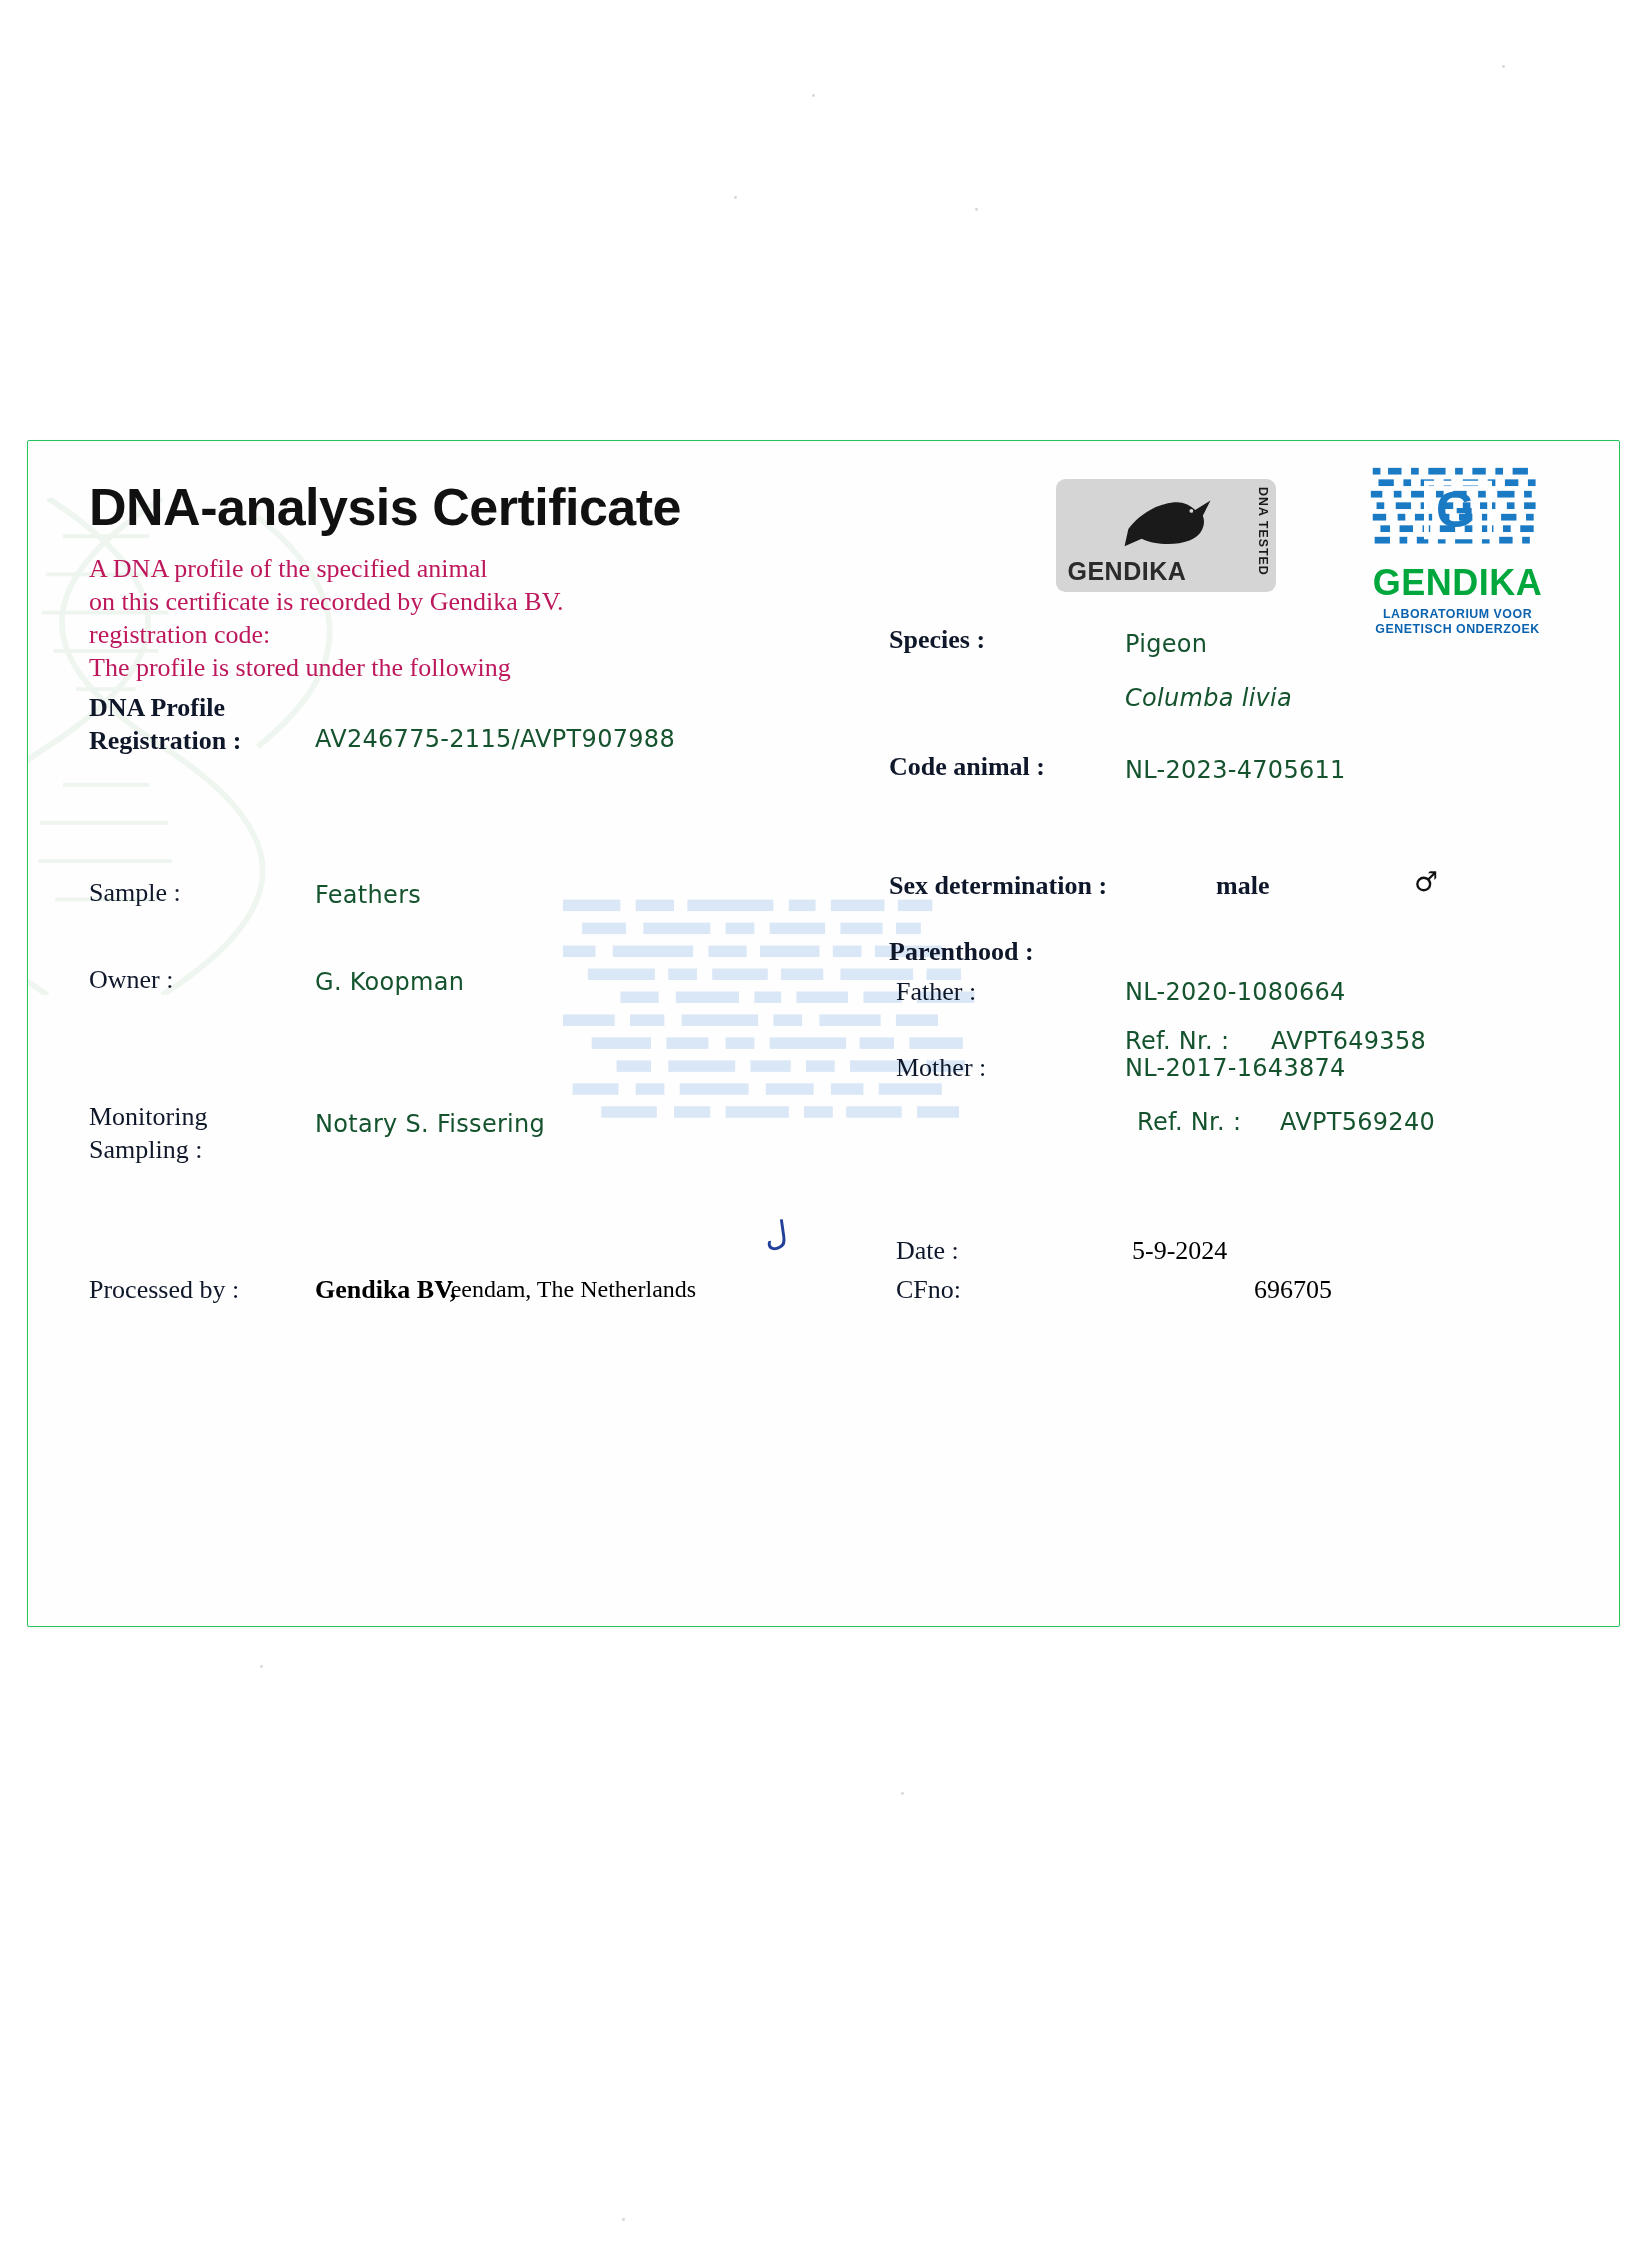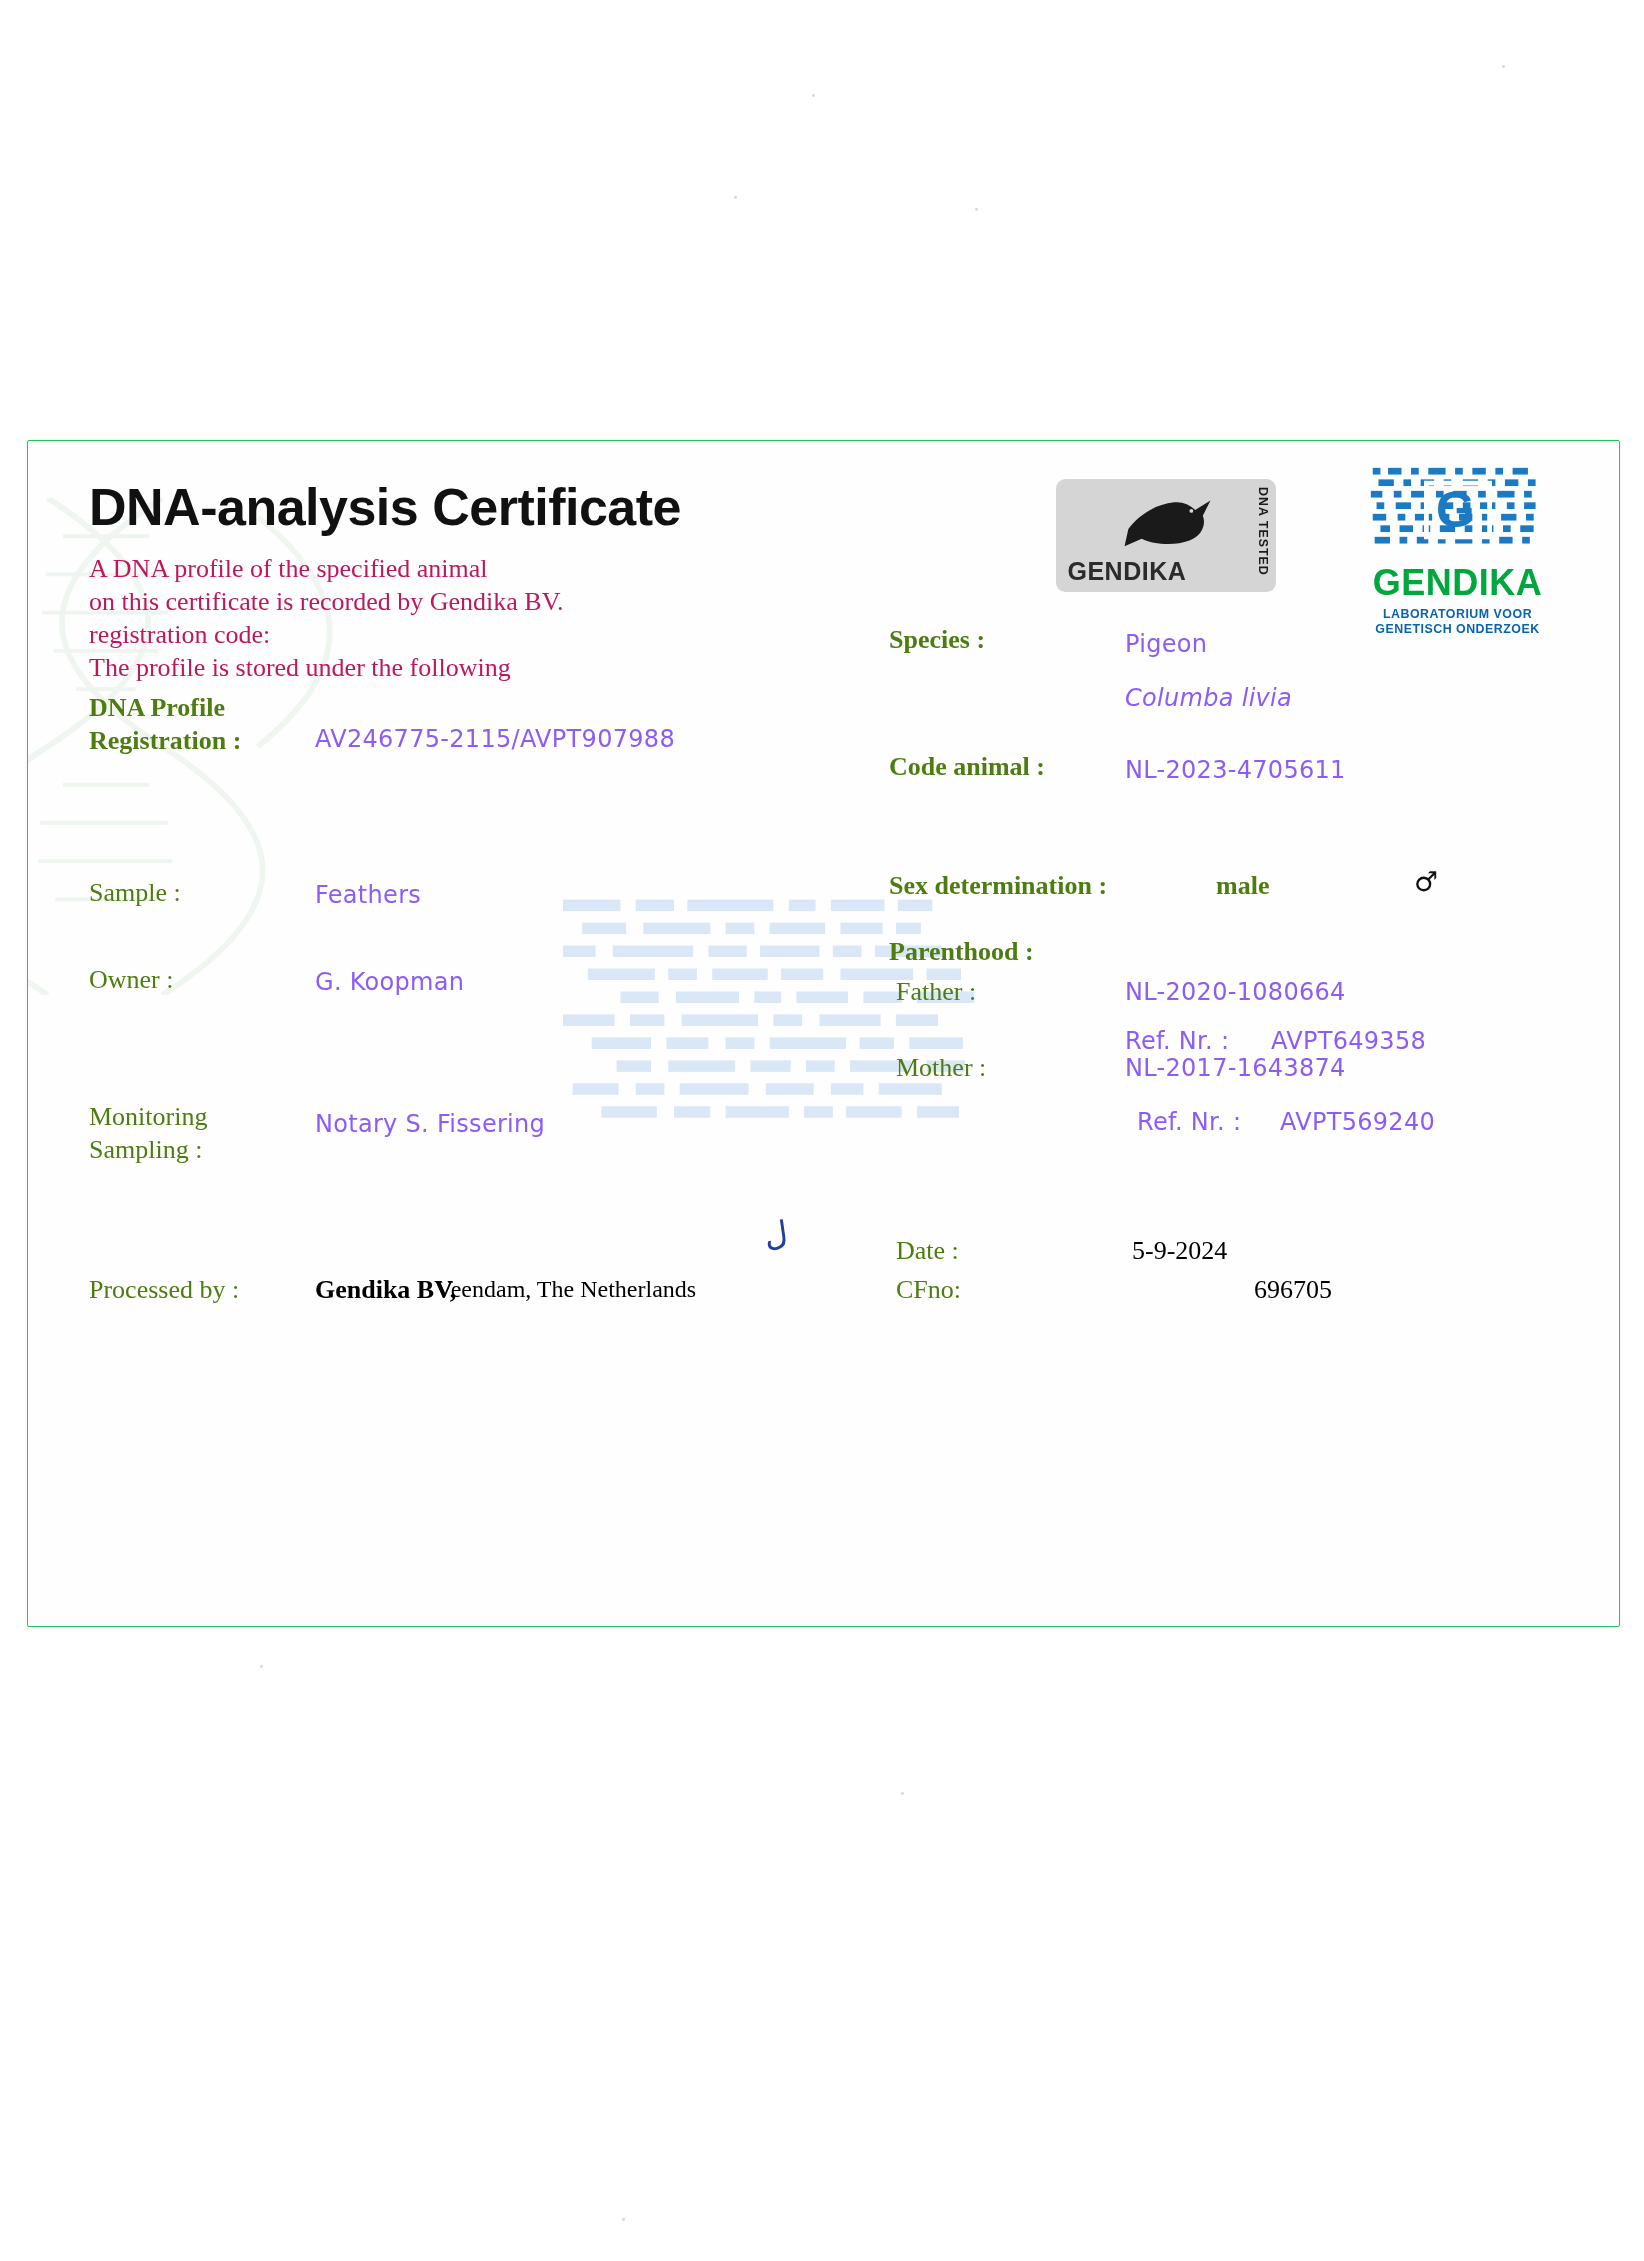--- a/index.html
+++ b/index.html
@@ -157,29 +157,29 @@
     letter-spacing: 0.5px;
     line-height: 15.3px;
     margin-top: 2.9px;
   }
 
   
   .lbl {
     position: absolute;
     font-family: "Liberation Serif", serif;
     font-size: 26px;
-    color: #4d7c0f;
+    color: #0f172a;
     white-space: nowrap;
   }
   .lbl-b { font-weight: bold; }
   .val {
     position: absolute;
     font-family: "DejaVu Sans", sans-serif;
     font-size: 24px;
-    color: #8b5cf6;
+    color: #14532d;
     white-space: nowrap;
     letter-spacing: 0.3px;
   }
   .val-it {
     font-style: italic;
   }
   .val-serif {
     font-family: "Liberation Serif", serif;
     font-size: 26px;
   }

